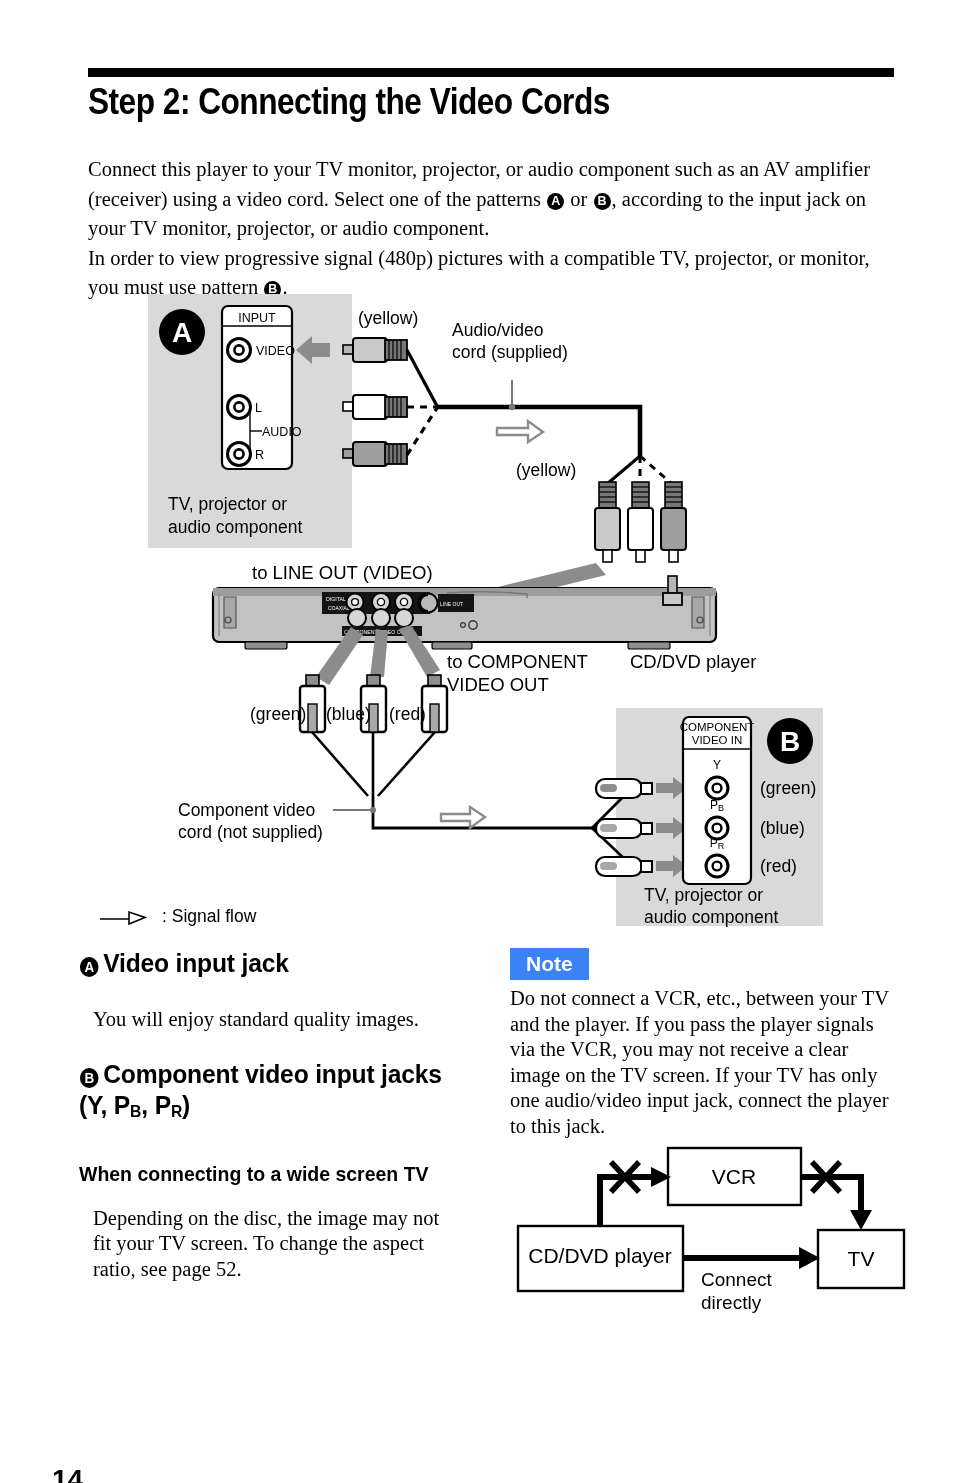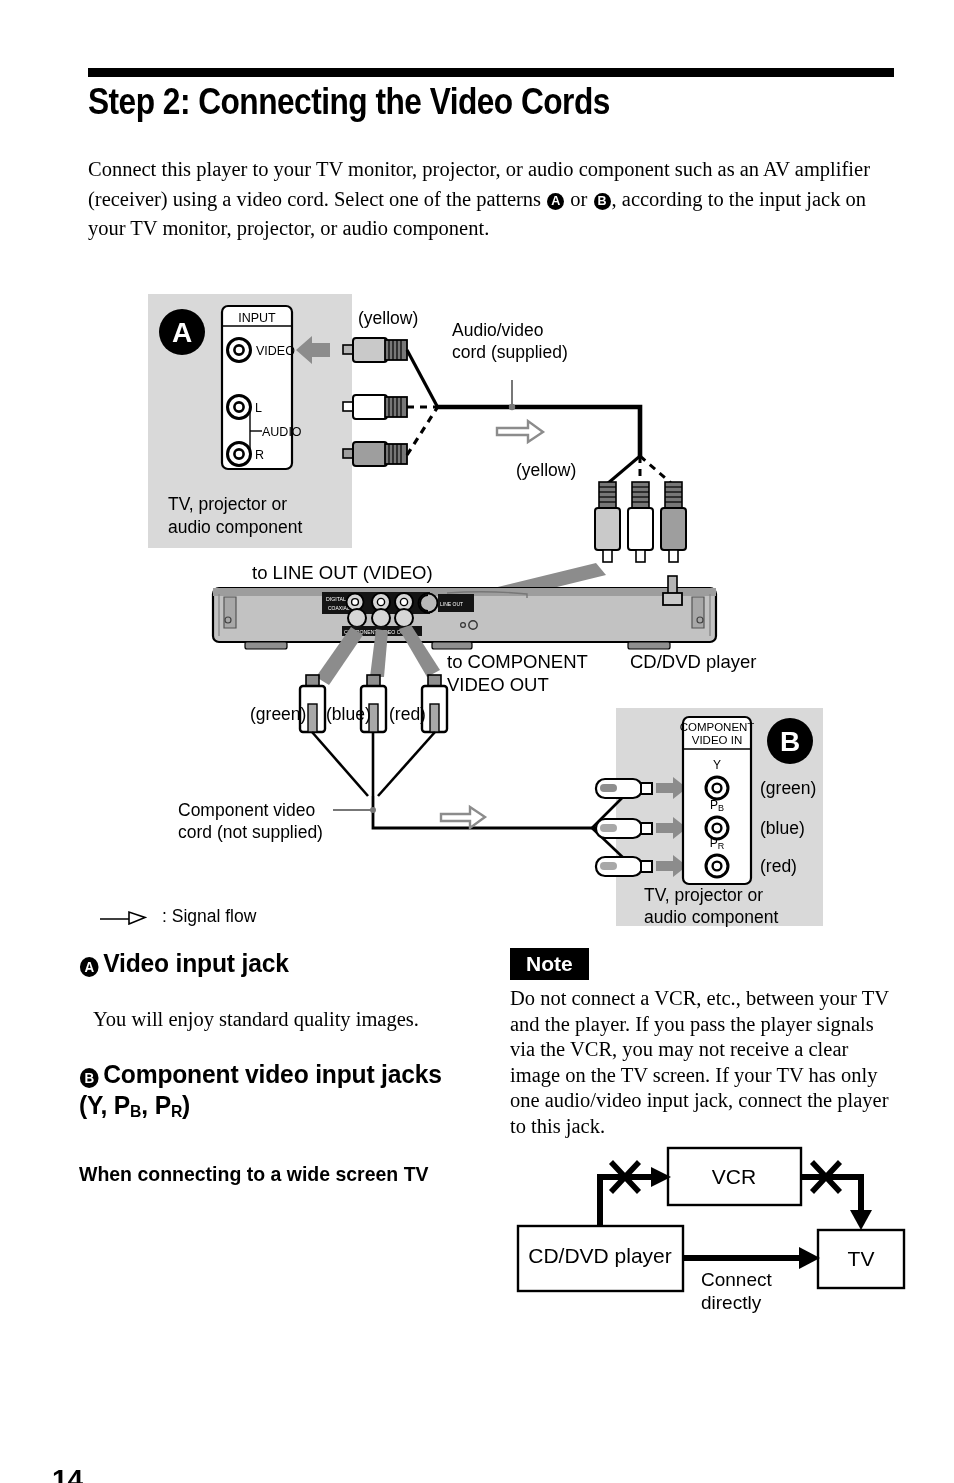--- a/index.html
+++ b/index.html
@@ -86,21 +86,21 @@
   sub{font-size:0.64em;vertical-align:-0.18em;}
 
   .sp-a{height:12px;}
   .sp-b{height:14px;}
   .sp-c{height:20px;}
   .sp-d{height:6px;}
 
   
   .note-tag{
     display:inline-block;
-    background:#000000;color:#fff;
+    background:#3b82f6;color:#fff;
     font-family:"Liberation Sans", sans-serif;
     font-weight:bold;font-size:21px;
     padding:3px 16px 4px 16px;
     line-height:25px;
   }
   .note-body{
     font-size:20.5px;line-height:25.5px;margin:6px 8px 0 0;
   }
 
   
@@ -116,20 +116,21 @@
 </head>
 <body>
 
 <div class="page">
 
   <div class="top-rule"></div>
   <div class="page-title">Step 2: Connecting the Video Cords</div>
 
   <div class="intro">
     <p><span>Connect this player to your TV monitor, projector, or audio component such as an AV amplifier (receiver) using a video cord. Select one of the patterns </span><span class="badge">A</span><span> or </span><span class="badge">B</span><span>, according to the input jack on your TV monitor, projector, or audio component.</span></p>
+    <p><span>In order to view progressive signal (480p) pictures with a compatible TV, projector, or monitor, you must use pattern </span><span class="badge">B</span><span>.</span></p>
   </div>
 
   <div class="diagram">
   <svg width="954" height="650" viewBox="0 0 954 650" xmlns="http://www.w3.org/2000/svg">
     <defs>
       <marker id="solidArrow" markerWidth="10" markerHeight="8" refX="9" refY="4" orient="auto">
         <path d="M0,0 L10,4 L0,8 Z" fill="#000"></path>
       </marker>
     </defs>
 
@@ -400,20 +401,21 @@
     <h2 class="sect"><span class="badge">A</span><span>Video input jack</span></h2>
     <div class="sp-b"></div>
     <p class="body">You will enjoy standard quality images.</p>
     <div class="sp-a"></div>
     <h2 class="sect"><span class="badge">B</span><span>Component video input jacks</span></h2>
     <h2 class="sect"><span>(Y, P</span><sub>B</sub><span>, P</span><sub>R</sub><span>)</span></h2>
     <div class="sp-b"></div>
     <div class="sp-c"></div>
     <h3 class="sub">When connecting to a wide screen TV</h3>
     <div class="sp-d"></div>
+    <p class="body">Depending on the disc, the image may not fit your TV screen. To change the aspect ratio, see page 52.</p>
   </div>
 
   <div class="col-right">
     <span class="note-tag">Note</span>
     <p class="note-body">Do not connect a VCR, etc., between your TV and the player. If you pass the player signals via the VCR, you may not receive a clear image on the TV screen. If your TV has only one audio/video input jack, connect the player to this jack.</p>
   </div>
 
   <div class="vcrfig">
     <svg width="420" height="200" viewBox="0 0 420 200" xmlns="http://www.w3.org/2000/svg">
 

